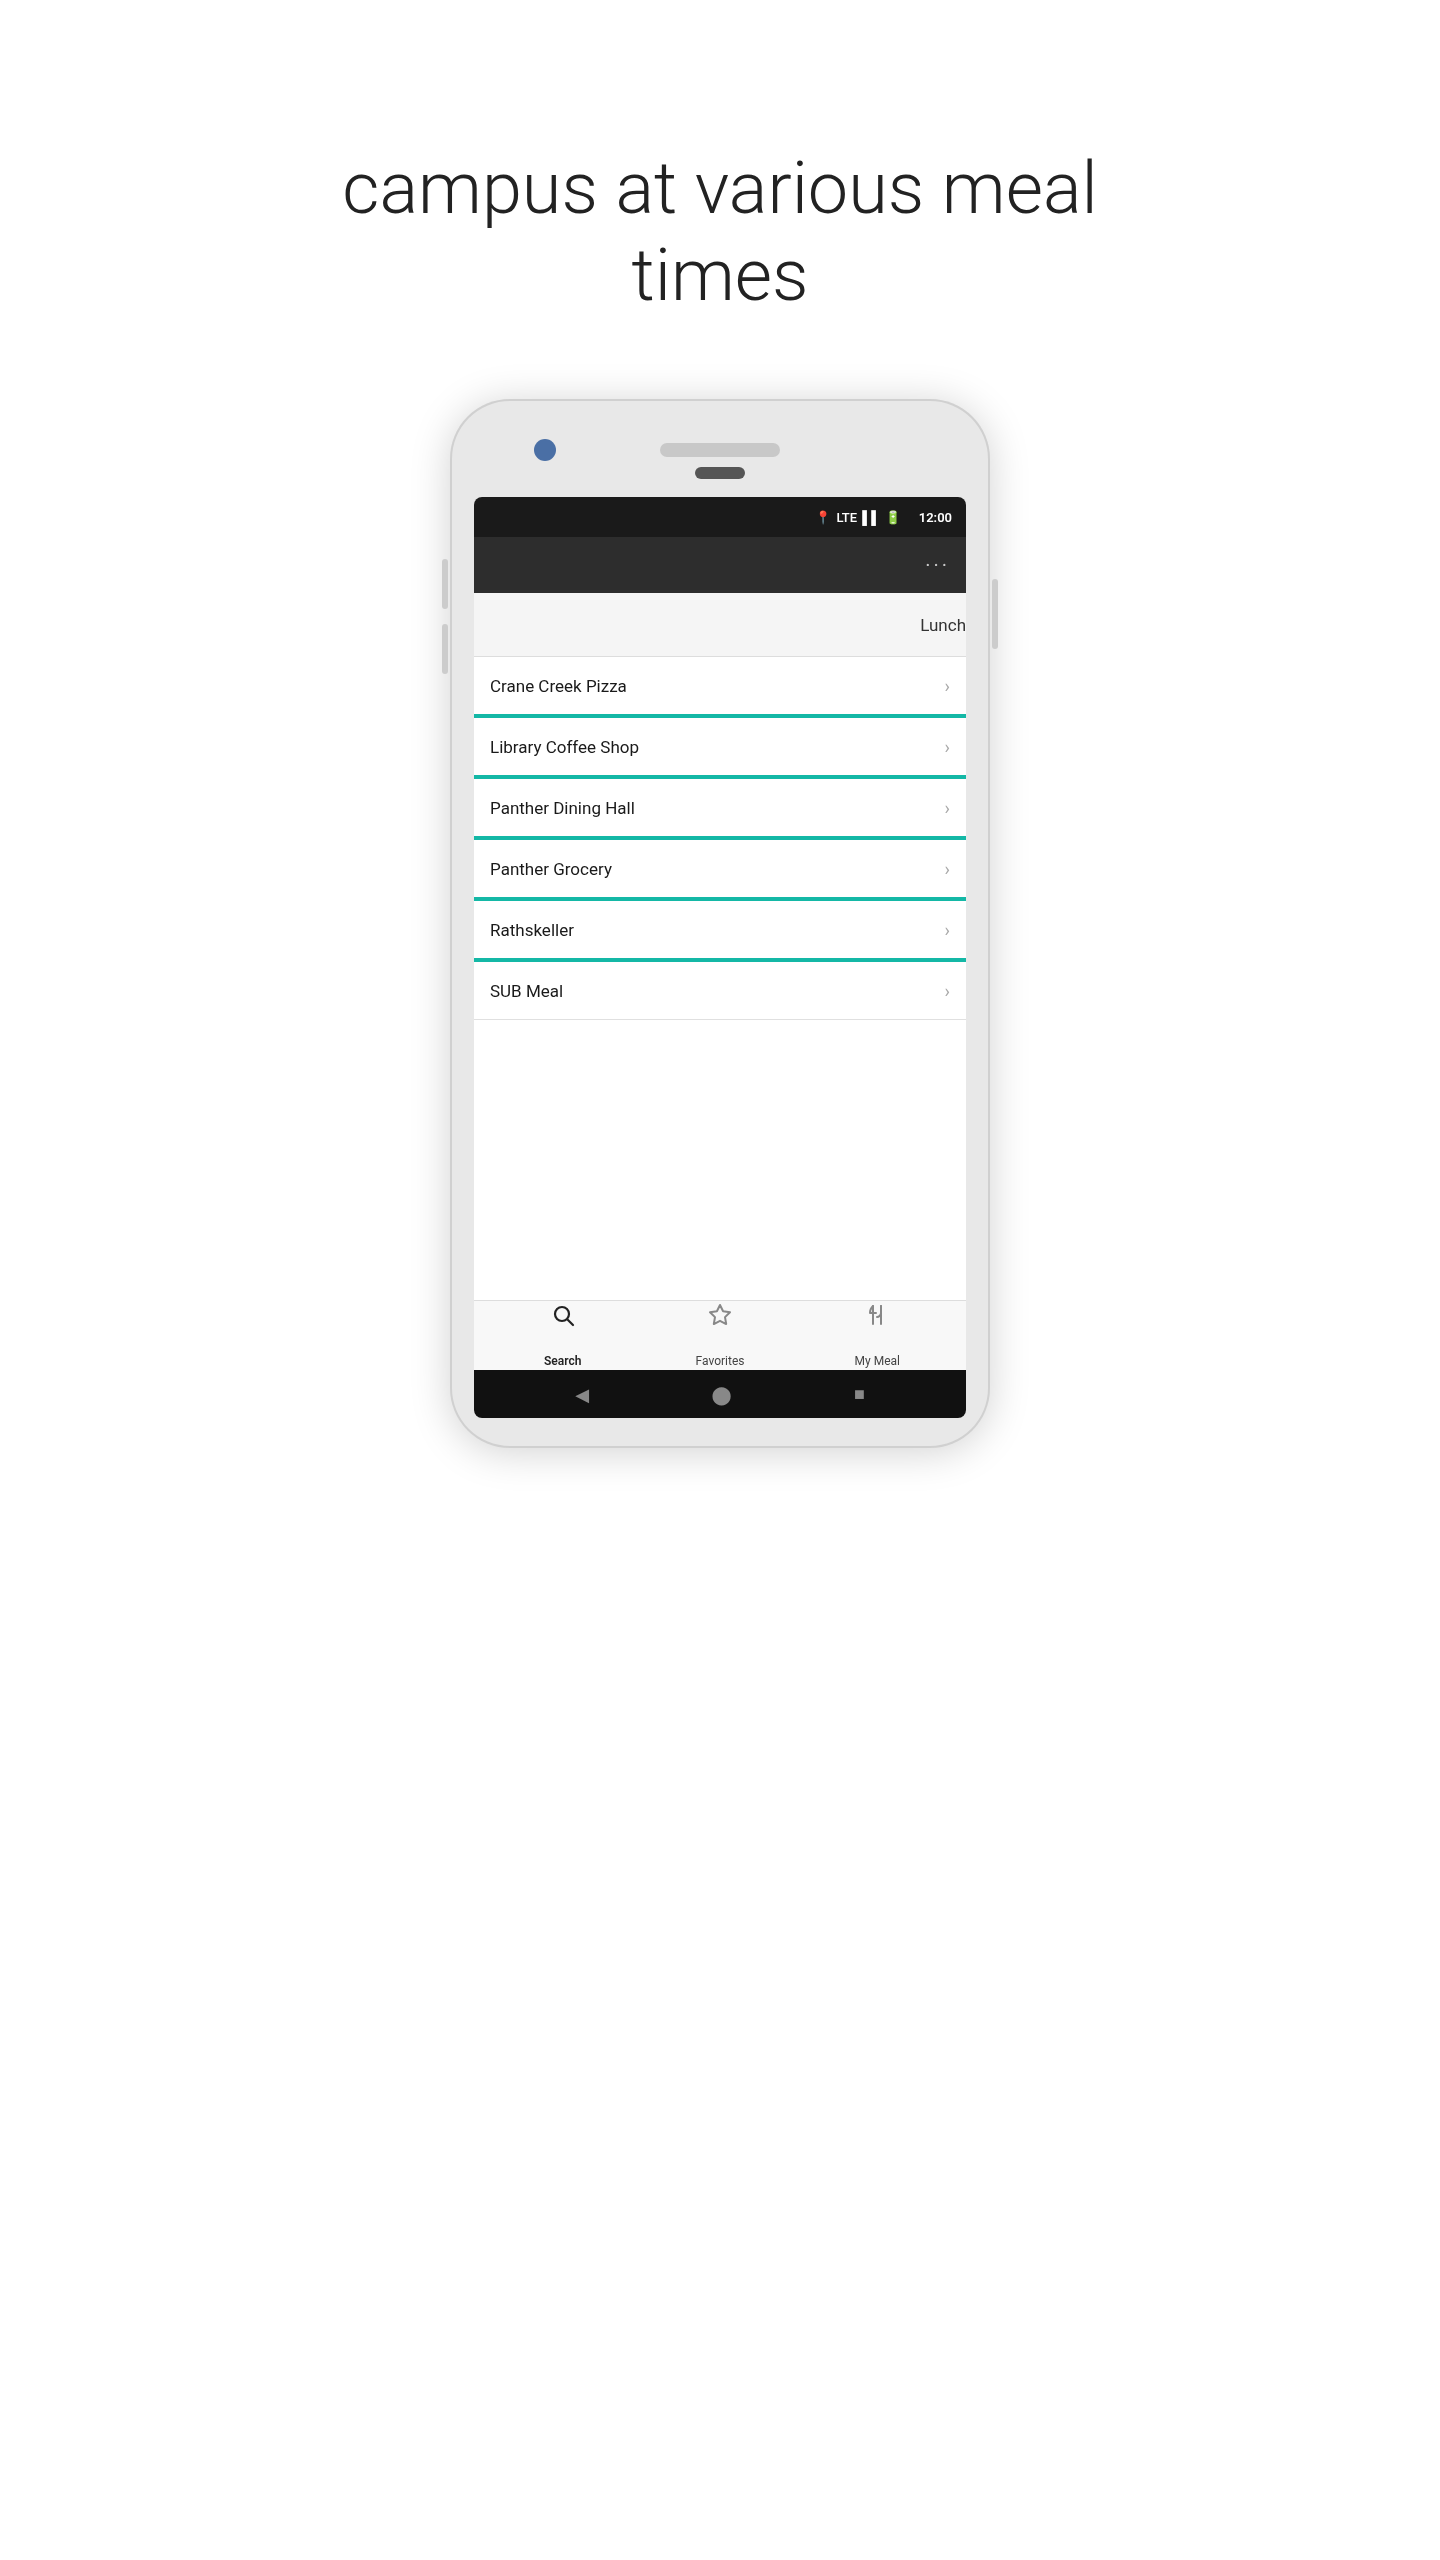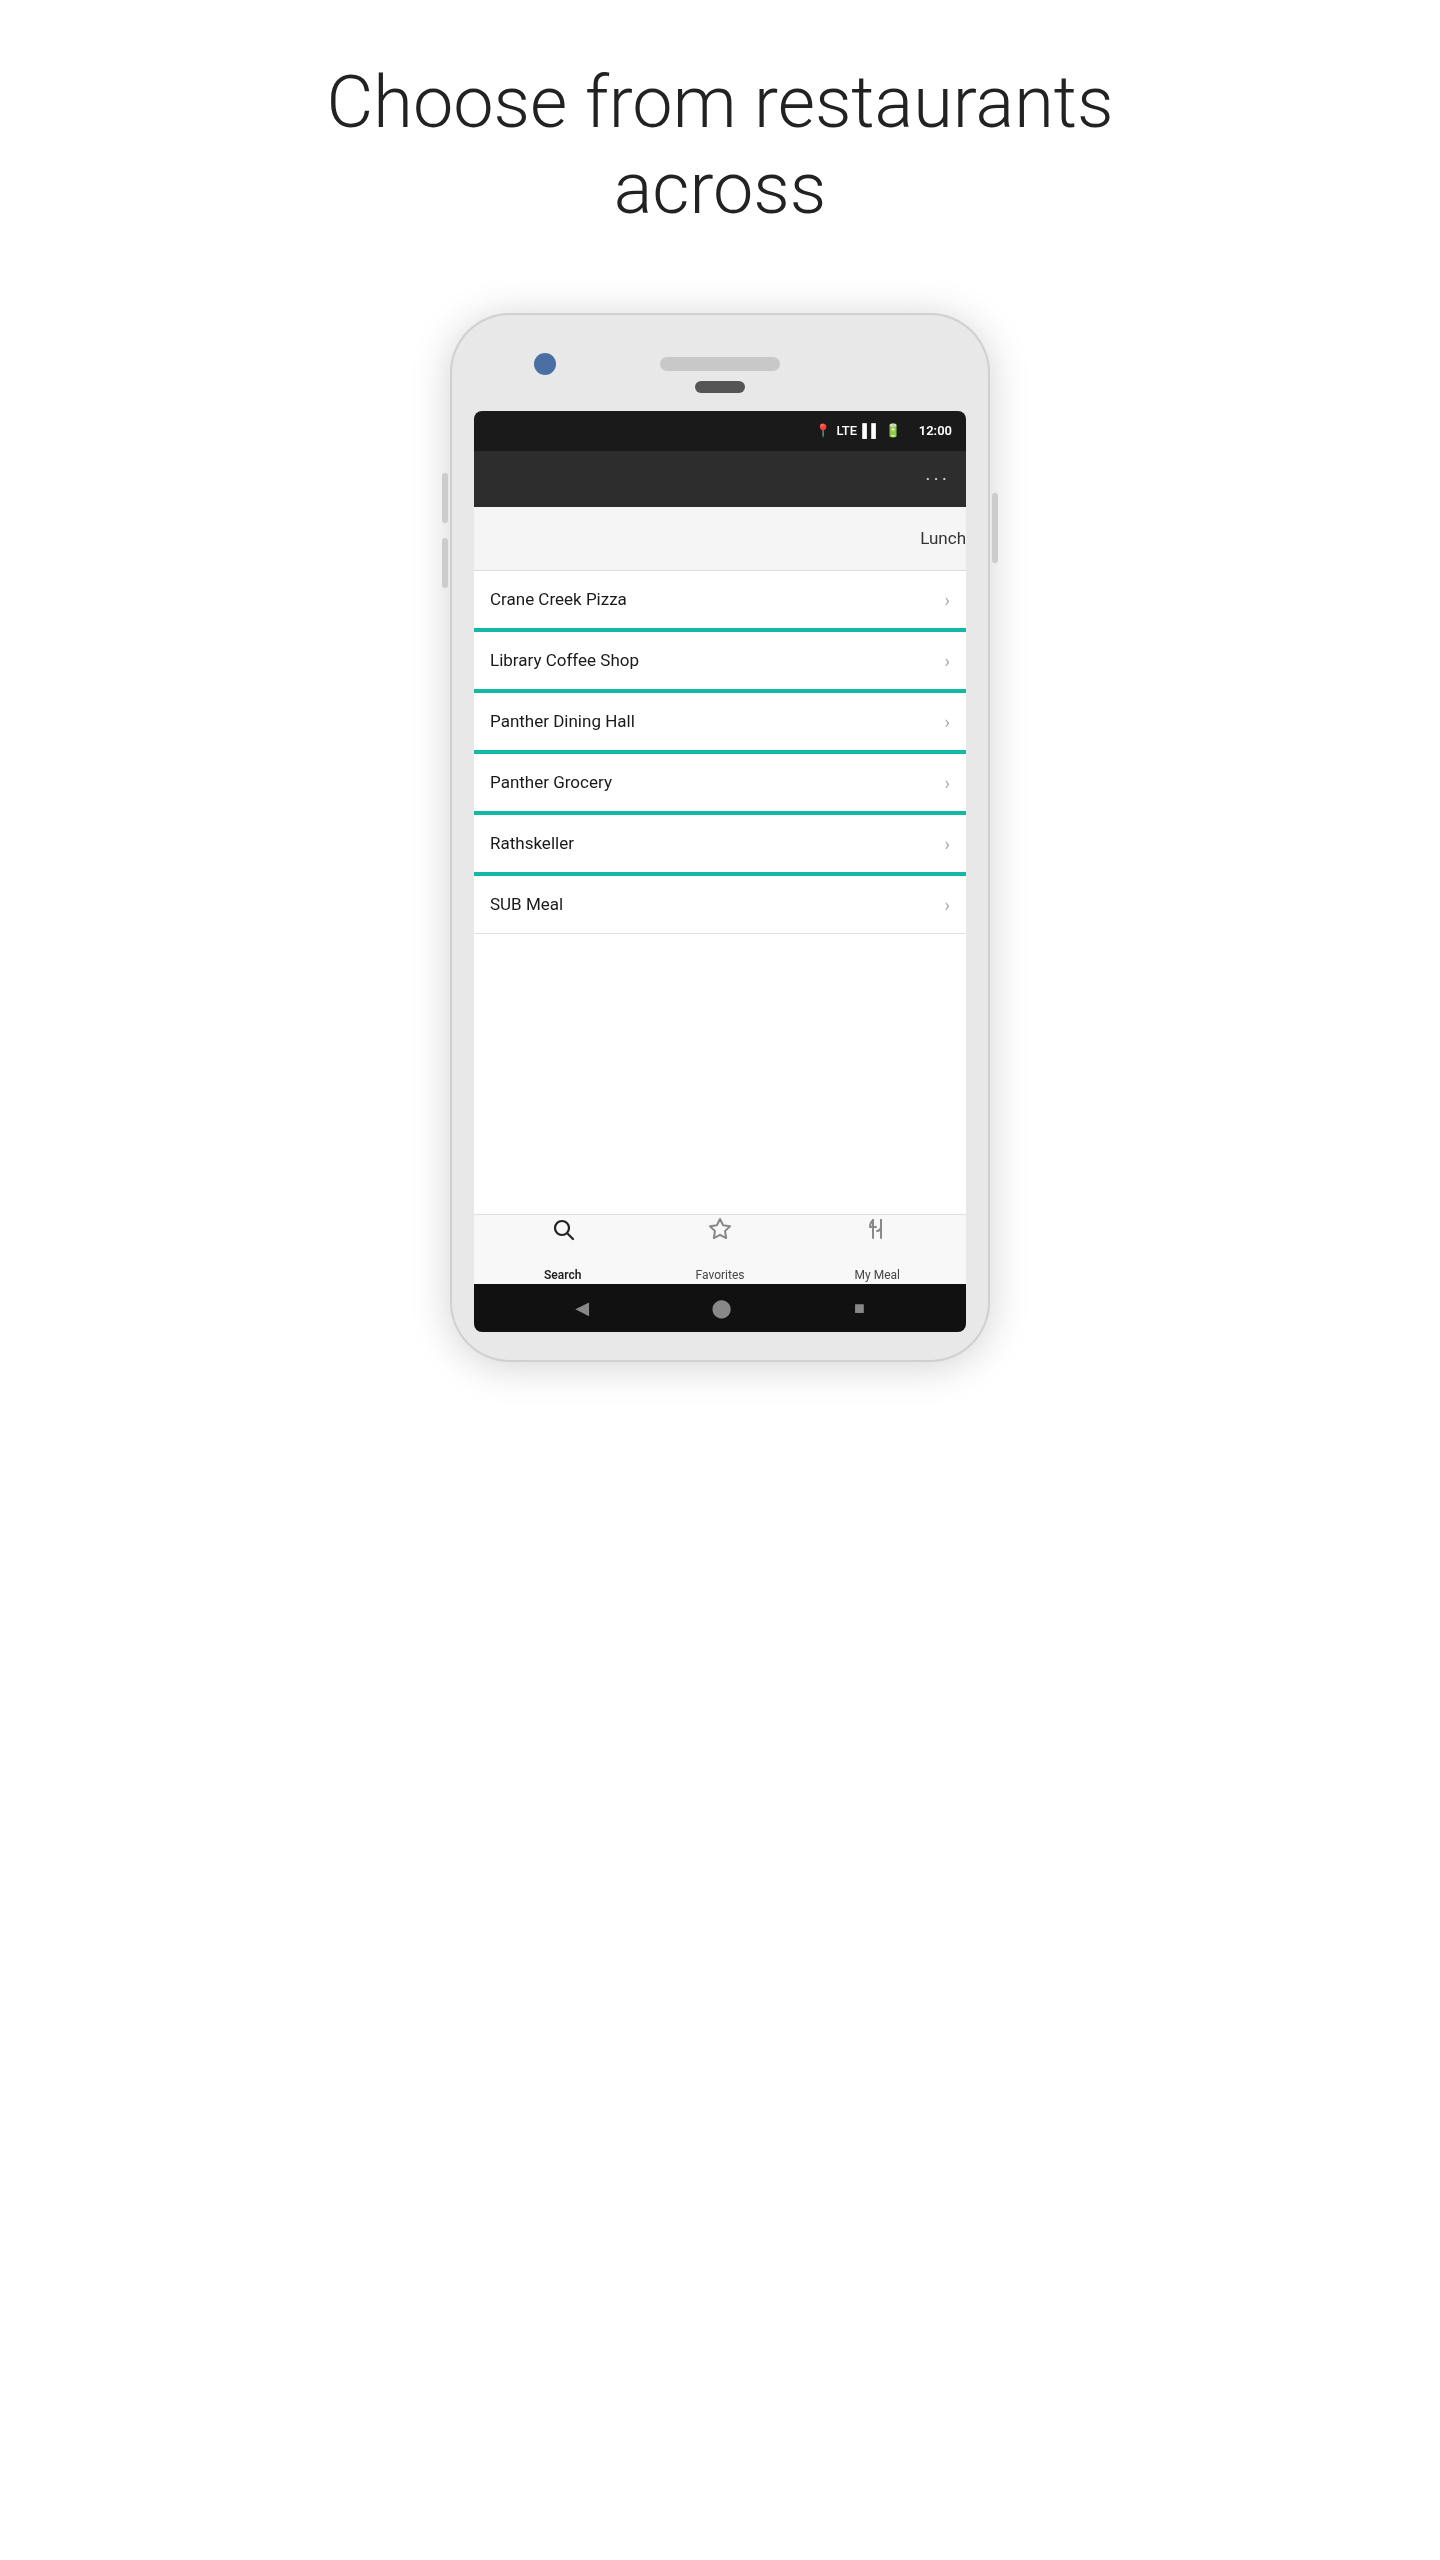--- a/index.html
+++ b/index.html
@@ -277,21 +277,22 @@
       width: 6px;
       height: 50px;
       background: #ccc;
       border-radius: 3px;
     }
   </style>
 </head>
 <body>
 
 <h1 class="page-title">
-  <span>Choose from restaurants across</span><br>
+  <br>
+  <span>campus at various meal times</span>
 </h1>
 
 <div class="phone-shell">
 
   <div class="phone-side-right"></div>
   <div class="phone-side-left-1"></div>
   <div class="phone-side-left-2"></div>
 
   <div class="phone-top-hardware">
     <div class="camera"></div>

